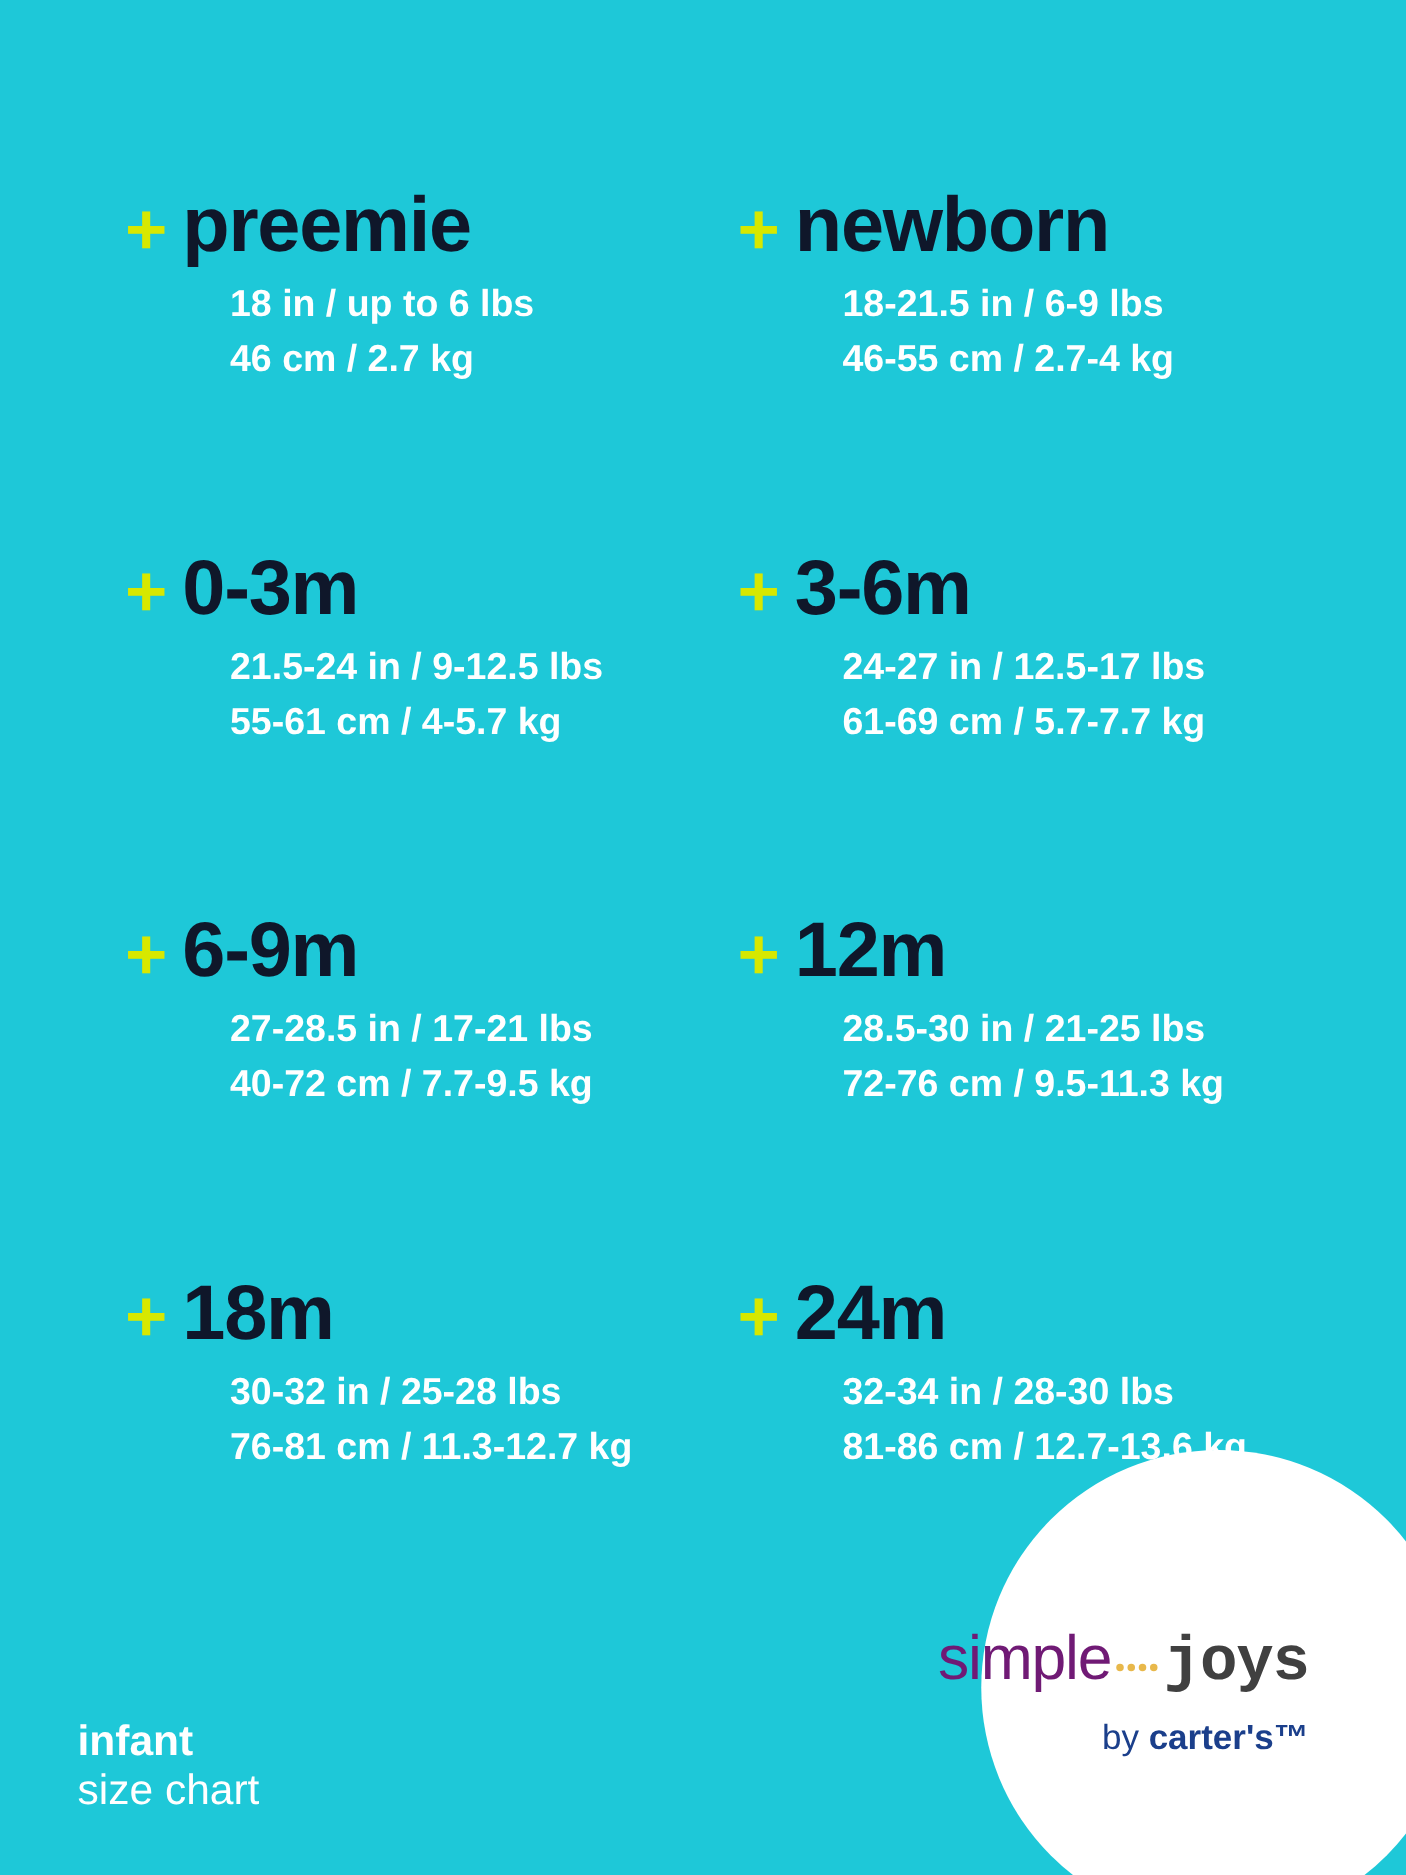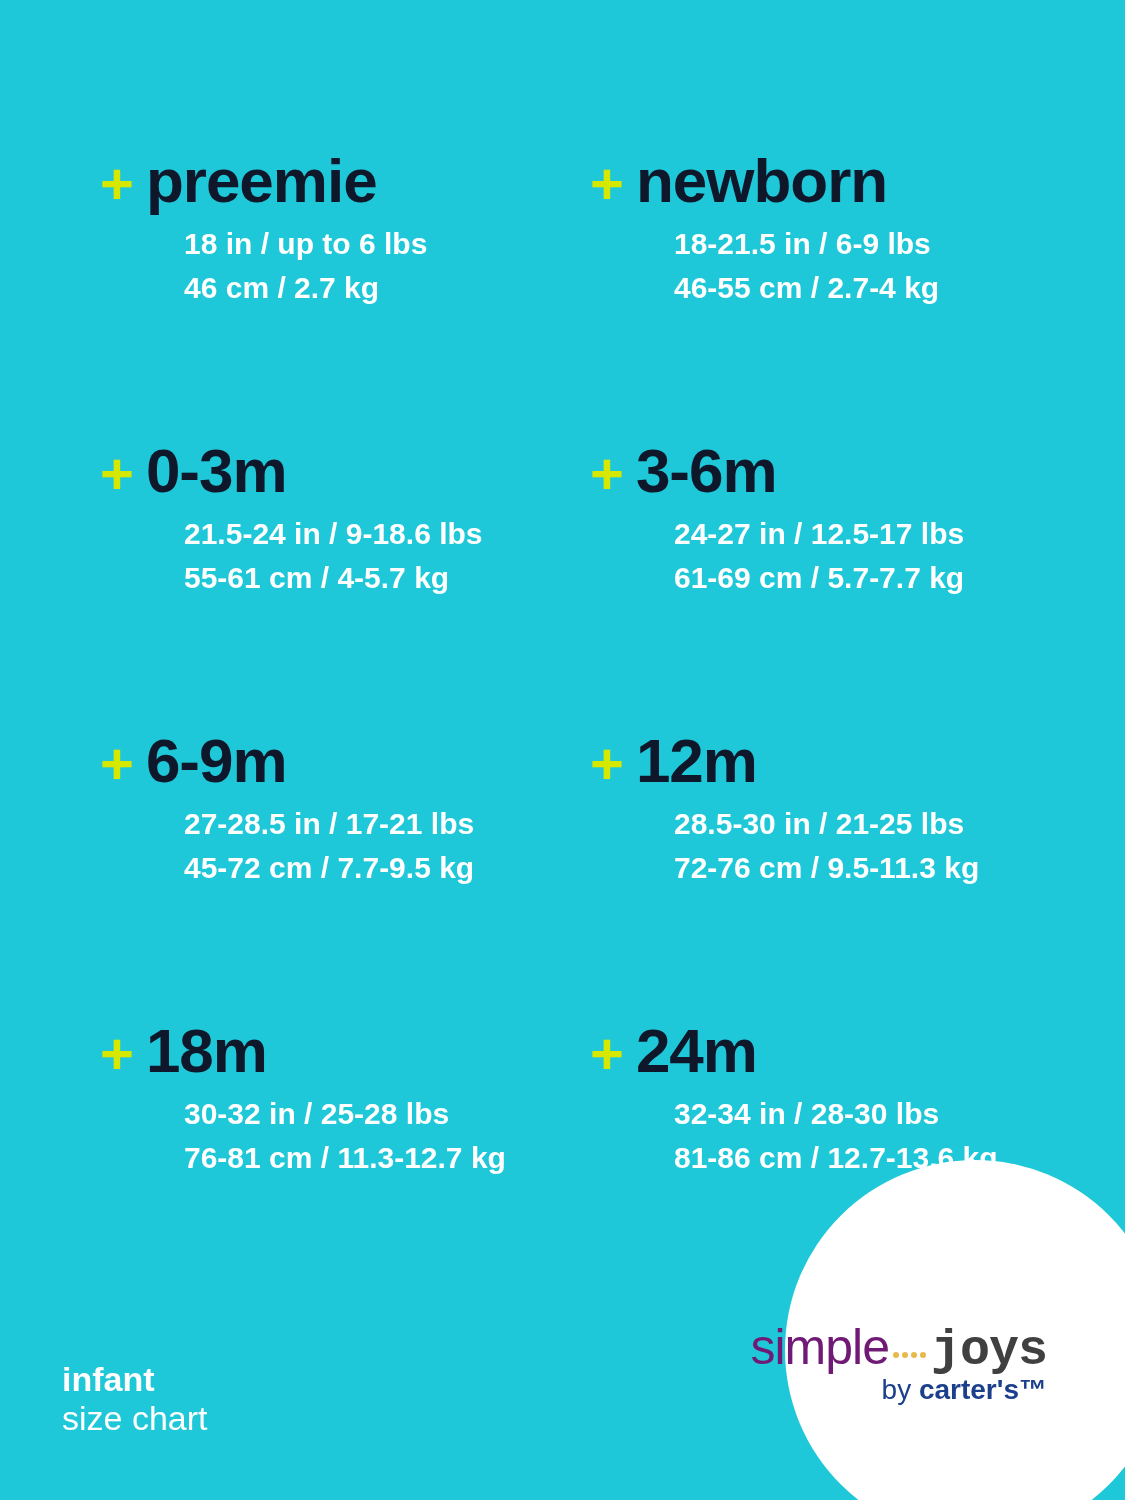--- a/index.html
+++ b/index.html
@@ -67,21 +67,21 @@
     line-height: 1.45;
     margin-top: 10px;
     margin-left: 84px;
     letter-spacing: 0px;
   }
   .measure div { white-space: nowrap; }
 
   .footer-title {
     position: absolute;
     left: 62px;
-    bottom: 62px;
+    bottom: 48px;
     color: #ffffff;
   }
   .footer-title .line1 {
     font-size: 34px;
     font-weight: bold;
     line-height: 1.15;
   }
   .footer-title .line2 {
     font-size: 34px;
     font-weight: normal;
@@ -134,21 +134,21 @@
   .logo-dots i:nth-child(2) { left: 9px; }
   .logo-dots i:nth-child(3) { left: 18px; }
   .logo-dots i:nth-child(4) { left: 27px; }
   .logo-joys {
     color: #404040;
     font-weight: bold;
     letter-spacing: -1px;
     font-family: Liberation Mono, monospace;
   }
   .logo-sub {
-    margin-top: 0;
+    margin-top: 20px;
     font-size: 28px;
     line-height: 1;
     white-space: nowrap;
   }
   .logo-by {
     color: #1b3f8b;
     font-weight: normal;
   }
   .logo-carters {
     color: #1b3f8b;
@@ -183,21 +183,21 @@
         <div>46-55 cm / 2.7-4 kg</div>
       </div>
     </div>
 
     <div class="cell col-left">
       <div class="size-head">
         <span class="plus">+</span>
         <span class="size-label">0-3m</span>
       </div>
       <div class="measure">
-        <div>21.5-24 in / 9-18.6 lbs</div>
+        <div>21.5-24 in / 9-12.5 lbs</div>
         <div>55-61 cm / 4-5.7 kg</div>
       </div>
     </div>
 
     <div class="cell col-right">
       <div class="size-head">
         <span class="plus">+</span>
         <span class="size-label">3-6m</span>
       </div>
       <div class="measure">
@@ -206,21 +206,21 @@
       </div>
     </div>
 
     <div class="cell col-left">
       <div class="size-head">
         <span class="plus">+</span>
         <span class="size-label">6-9m</span>
       </div>
       <div class="measure">
         <div>27-28.5 in / 17-21 lbs</div>
-        <div>45-72 cm / 7.7-9.5 kg</div>
+        <div>40-72 cm / 7.7-9.5 kg</div>
       </div>
     </div>
 
     <div class="cell col-right">
       <div class="size-head">
         <span class="plus">+</span>
         <span class="size-label">12m</span>
       </div>
       <div class="measure">
         <div>28.5-30 in / 21-25 lbs</div>

